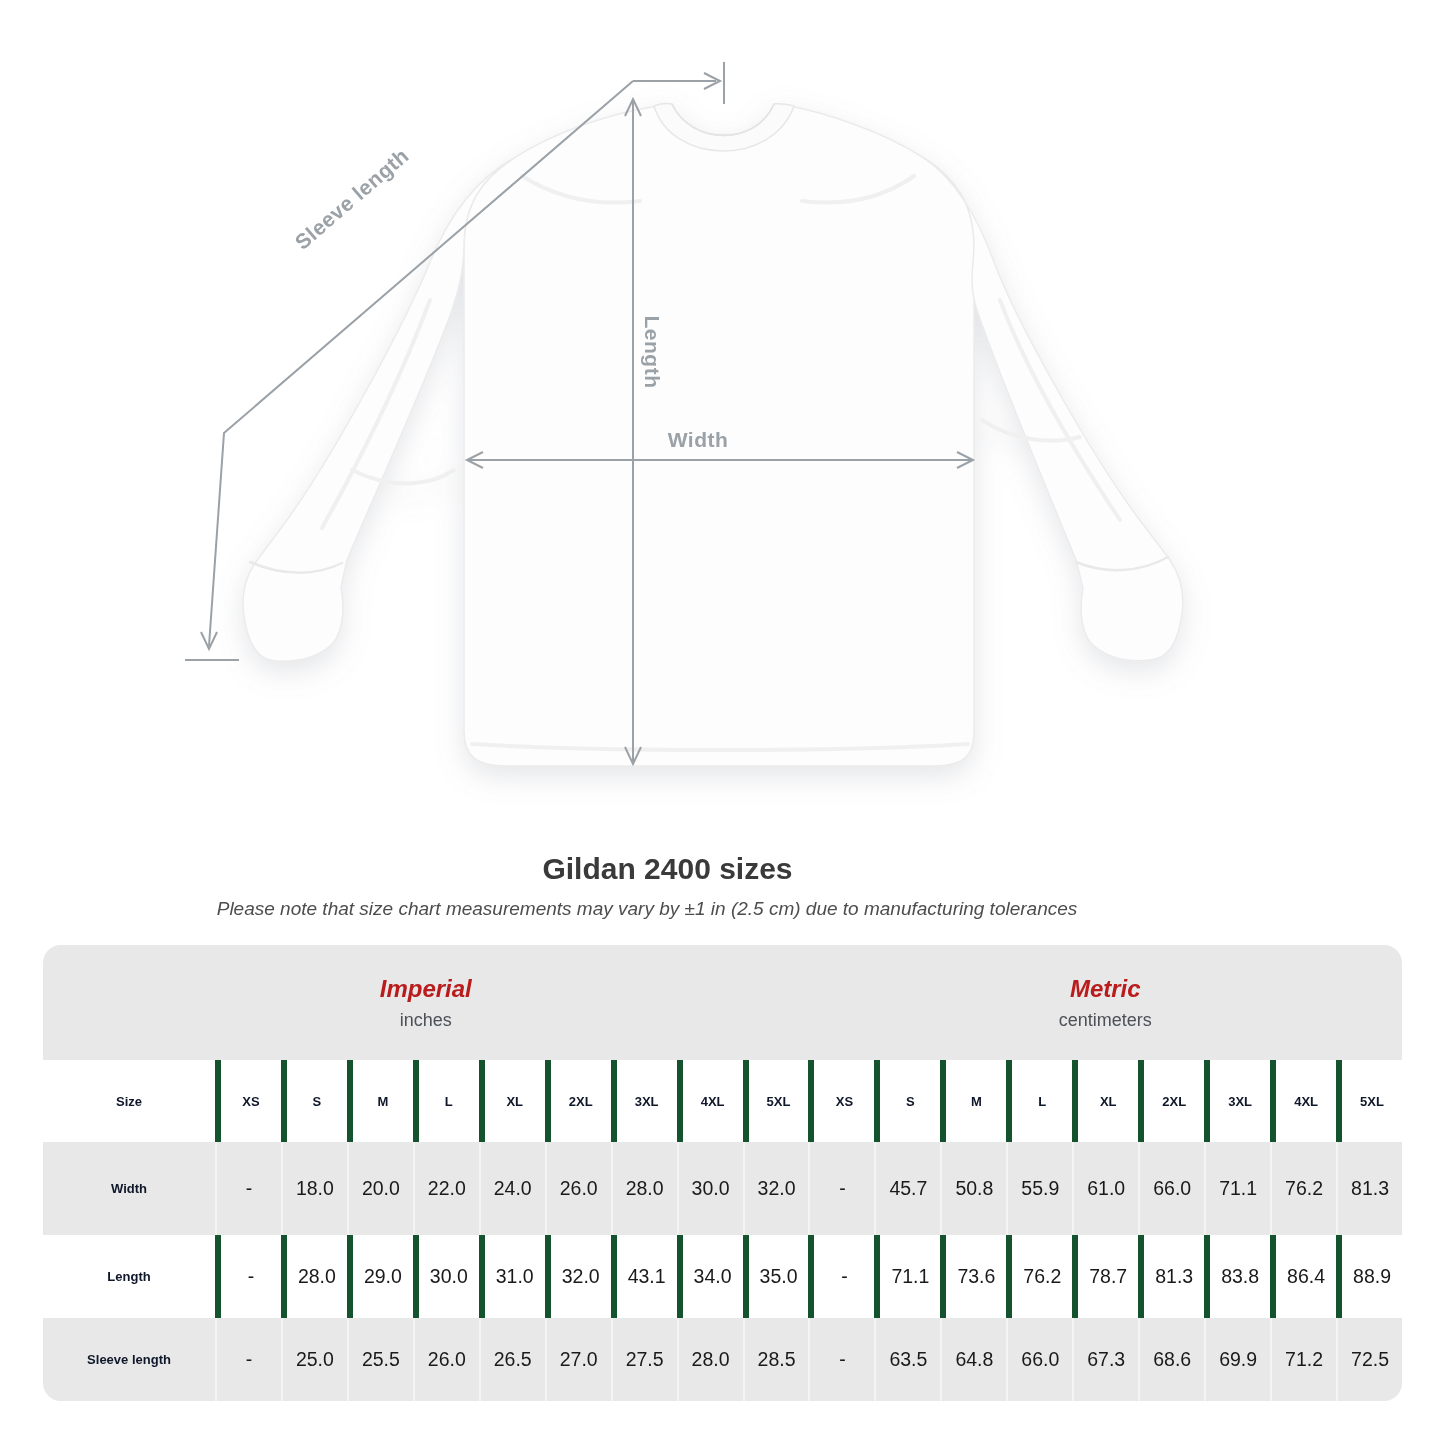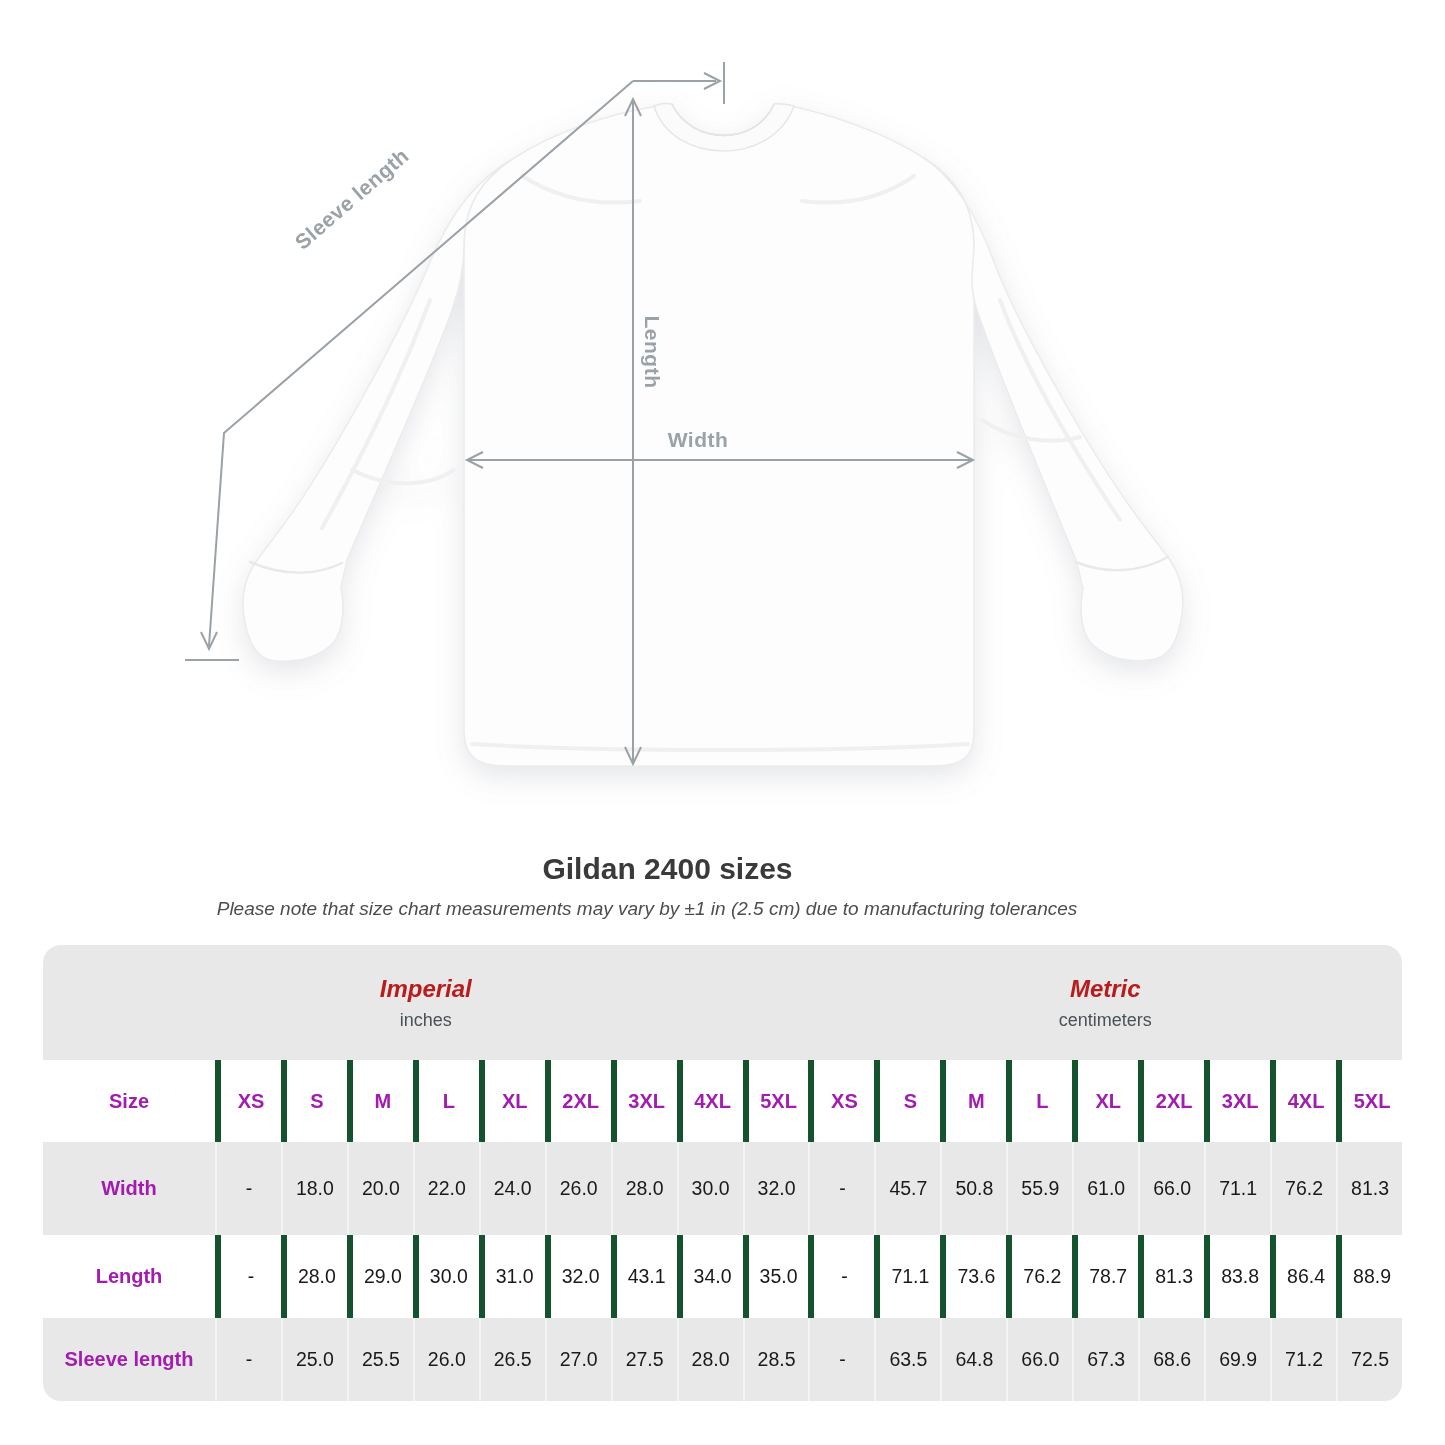--- a/index.html
+++ b/index.html
@@ -21,21 +21,21 @@
   .band-imperial{grid-row:1;grid-column:1/11;}
   .band-metric{grid-row:1;grid-column:11/20;}
   .band-name{font-size:24px;font-weight:bold;font-style:italic;color:#b91c1c;}
   .band-unit{font-size:18px;color:#4b5156;}
   .trow{display:contents;}
   .cell{display:flex;align-items:center;justify-content:center;font-size:19.5px;color:#1a1a1a;}
   .trow.white .cell{background:#ffffff;}
   .trow.gray .cell{background:#e9e8e8;}
   .trow.white .cell.sep{border-left:6px solid #14532d;}
   .trow.gray .cell.sep{border-left:2px solid #f4f4f4;}
-  .hd{font-weight:bold;color:#a21caf;font-size:20px;}
+  .hd{font-weight:bold;color:#0f172a;font-size:13px;}
 </style>
 </head>
 <body>
 
 <div class="canvas">
 
   <svg class="shirt-svg" width="1445" height="845" viewBox="0 0 1445 845">
     <defs>
       <filter id="soft" x="-20%" y="-20%" width="140%" height="140%">
         <feDropShadow dx="0" dy="10" stdDeviation="14" flood-color="#8a8f98" flood-opacity="0.22"></feDropShadow>

